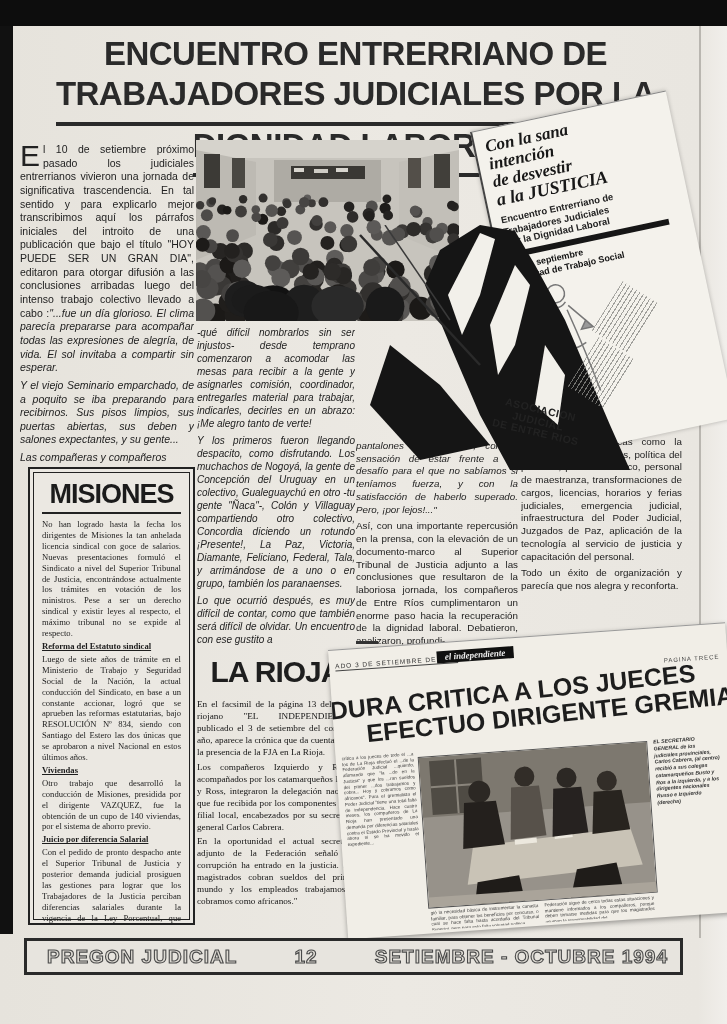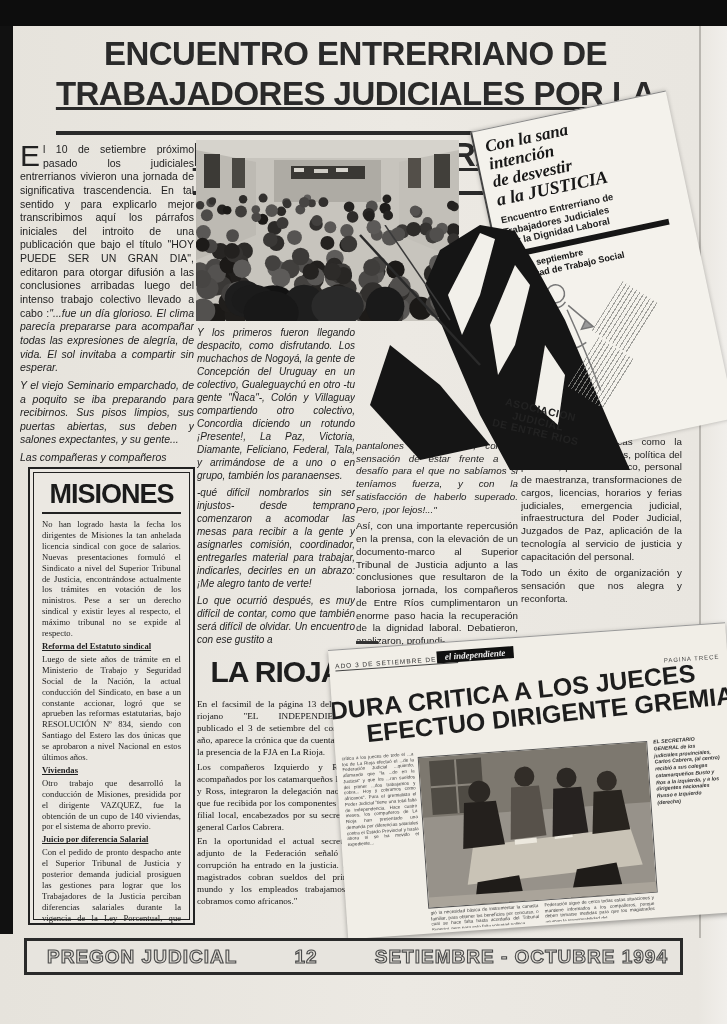--- a/index.html
+++ b/index.html
@@ -7,21 +7,21 @@
         background:linear-gradient(90deg,#e6e3dc 0%,#ece9e3 55%,#e9e6e0 96%,#f1efeb 100%);
         font-family:"Liberation Sans",sans-serif;color:#1c1c1c;}
   .abs{position:absolute;}
   
   .topbar{left:0;top:0;width:727px;height:26px;background:#0d0d0d;}
   .leftbar{left:0;top:26px;width:13px;height:908px;background:#111;}
   .edgeline{left:699px;top:26px;width:2px;height:912px;background:#b9b6b0;}
   
   .pagehead{left:28px;top:34px;width:655px;text-align:center;font-weight:bold;
             font-size:33px;line-height:1.22;letter-spacing:-0.5px;color:#2a2a2a;}
-  .pagehead .u{display:inline-block;border-bottom:4px solid #2a2a2a;padding-bottom:16px;text-decoration:underline;}
+  .pagehead .u{display:inline-block;border-bottom:4px solid #2a2a2a;padding-bottom:7px;}
   
   .bodycol{font-size:10.5px;line-height:1.3;text-align:justify;color:#222;overflow:hidden;}
   .bodycol p{margin:0 0 4px 0;}
   .ital{font-style:italic;}
   .dropcap{float:left;font-size:30px;line-height:26px;font-weight:normal;margin:0 3px 0 0;}
   .col1{left:20px;top:143px;width:174px;height:320px;}
   .col2{left:197px;top:326px;width:158px;height:322px;font-size:10px;font-style:italic;}
   .col3{left:356px;top:440px;width:162px;height:214px;font-size:9.8px;}
   .col4{left:521px;top:436px;width:161px;height:200px;font-size:9.8px;}
   .rule4{left:522px;top:637px;width:157px;height:2px;background:#333;}
@@ -279,33 +279,33 @@
 
   <div class="abs bodycol col1">
     <p>
       <span class="dropcap">E</span><span>l 10 de setiembre próximo pasado los judiciales entrerrianos vivieron una jornada de significativa trascendencia. En tal sentido y para explicarlo mejor transcribimos aquí los párrafos iniciales del introito de una publicación que bajo el título "HOY PUEDE SER UN GRAN DIA", editaron para otorgar difusión a las conclusiones arribadas luego del intenso trabajo colectivo llevado a cabo :</span><span class="ital">"...fue un día glorioso. El clima parecía prepararse para acompañar todas las expresiones de alegría, de vida. El sol invitaba a compartir sin esperar.</span>
     </p>
     <p class="ital">Y el viejo Seminario emparchado, de a poquito se iba preparando para recibirnos. Sus pisos limpios, sus puertas abiertas, sus deben y salones expectantes, y su gente...</p>
     <p class="ital">Las compañeras y compañeros</p>
   </div>
 
   <div class="abs bodycol col2">
+    <p>-qué difícil nombrarlos sin ser injustos- desde temprano comenzaron a acomodar las mesas para recibir a la gente y asignarles comisión, coordinador, entregarles material para trabajar, indicarles, decirles en un abrazo: ¡Me alegro tanto de verte!</p>
     <p>Y los primeros fueron llegando despacito, como disfrutando. Los muchachos de Nogoyá, la gente de Concepción del Uruguay en un colectivo, Gualeguaychú en otro -tu gente "Ñaca"-, Colón y Villaguay compartiendo otro colectivo, Concordia diciendo un rotundo ¡Presente!, La Paz, Victoria, Diamante, Feliciano, Federal, Tala, y arrimándose de a uno o en grupo, también los paranaenses.</p>
-    <p>-qué difícil nombrarlos sin ser injustos- desde temprano comenzaron a acomodar las mesas para recibir a la gente y asignarles comisión, coordinador, entregarles material para trabajar, indicarles, decirles en un abrazo: ¡Me alegro tanto de verte!</p>
     <p>Lo que ocurrió después, es muy difícil de contar, como que también será difícil de olvidar. Un encuentro con ese gustito a</p>
   </div>
 
   <div class="abs bodycol col3">
     <p class="ital">pantalones largos ¿vió?, con la sensación de estar frente a un desafío para el que no sabíamos si teníamos fuerza, y con la satisfacción de haberlo superado. Pero, ¡por lejos!..."</p>
     <p>Así, con una importante repercusión en la prensa, con la elevación de un documento-marco al Superior Tribunal de Justicia adjunto a las conclusiones que resultaron de la laboriosa jornada, los compañeros de Entre Ríos cumplimentaron un enorme paso hacia la recuperación de la dignidad laboral. Debatieron, analizaron, profundi-</p>
   </div>
 
   <div class="abs bodycol col4">
     <p>zaron, sobre temáticas como la delegación de funciones, política del personal, personal técnico, personal de maestranza, transformaciones de cargos, licencias, horarios y ferias judiciales, emergencia judicial, infraestructura del Poder Judicial, Juzgados de Paz, aplicación de la tecnología al servicio de justicia y capacitación del personal.</p>
-    <p>Todo un éxito de organización y sensación que nos alegra y reconforta.</p>
+    <p>Todo un éxito de organización y parecía que nos alegra y reconforta.</p>
   </div>
   <div class="abs rule4"></div>
   <div class="abs dash3"></div>
 
   <div class="abs mibox">
     <h2>MISIONES</h2>
     <div class="mirule"></div>
     <div class="t">
       <p>No han logrado hasta la fecha los dirigentes de Misiones la tan anhelada licencia sindical con goce de salarios. Nuevas presentaciones formuló el Sindicato a nivel del Superior Tribunal de Justicia, encontrándose actualmente los trámites en votación de los ministros. Pese a ser un derecho sindical y existir leyes al respecto, el máximo tribunal no se expide al respecto.</p>
       <p class="mihead">Reforma del Estatuto sindical</p>

